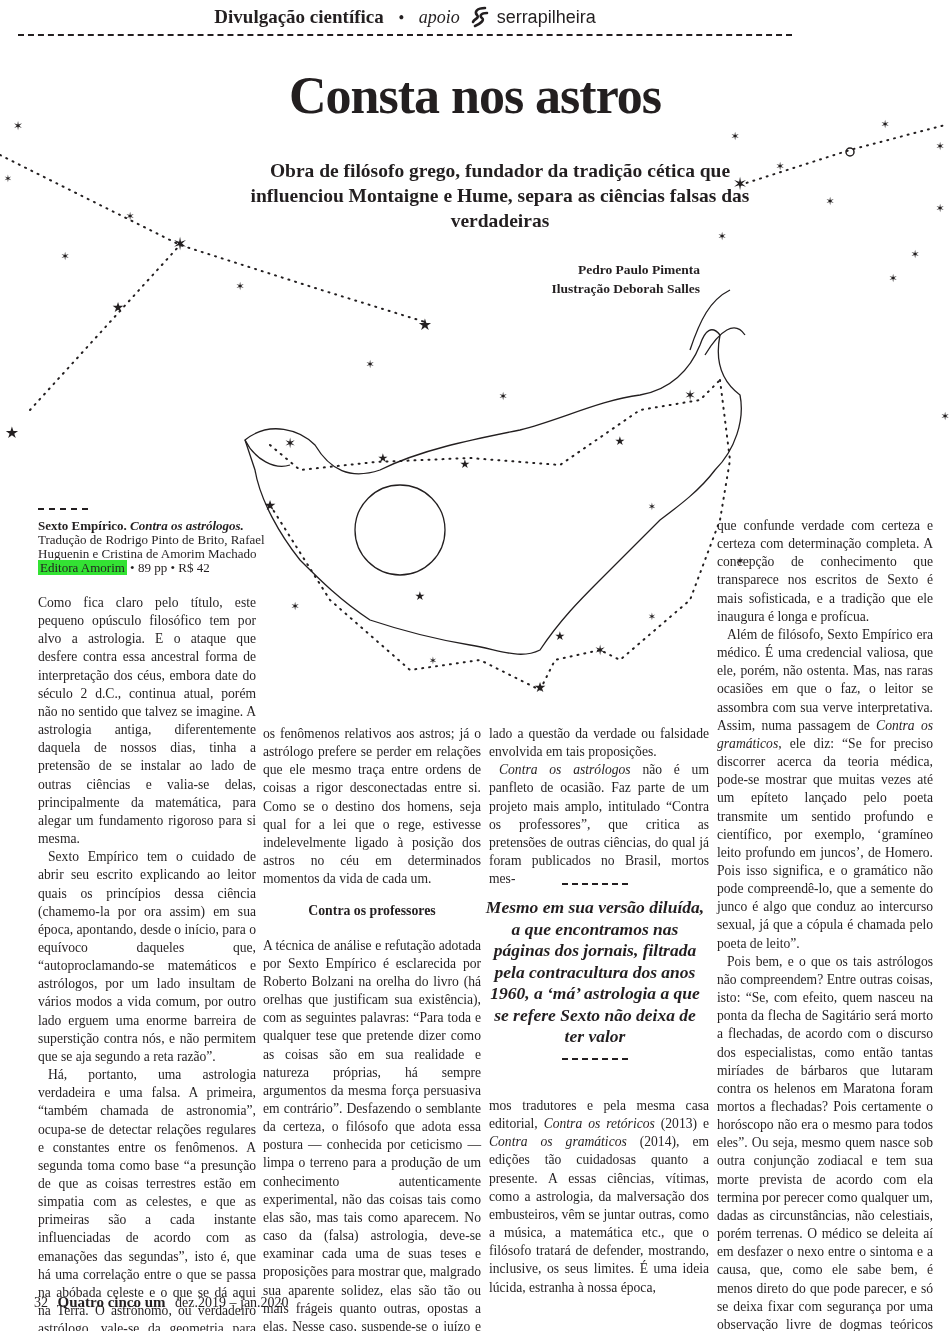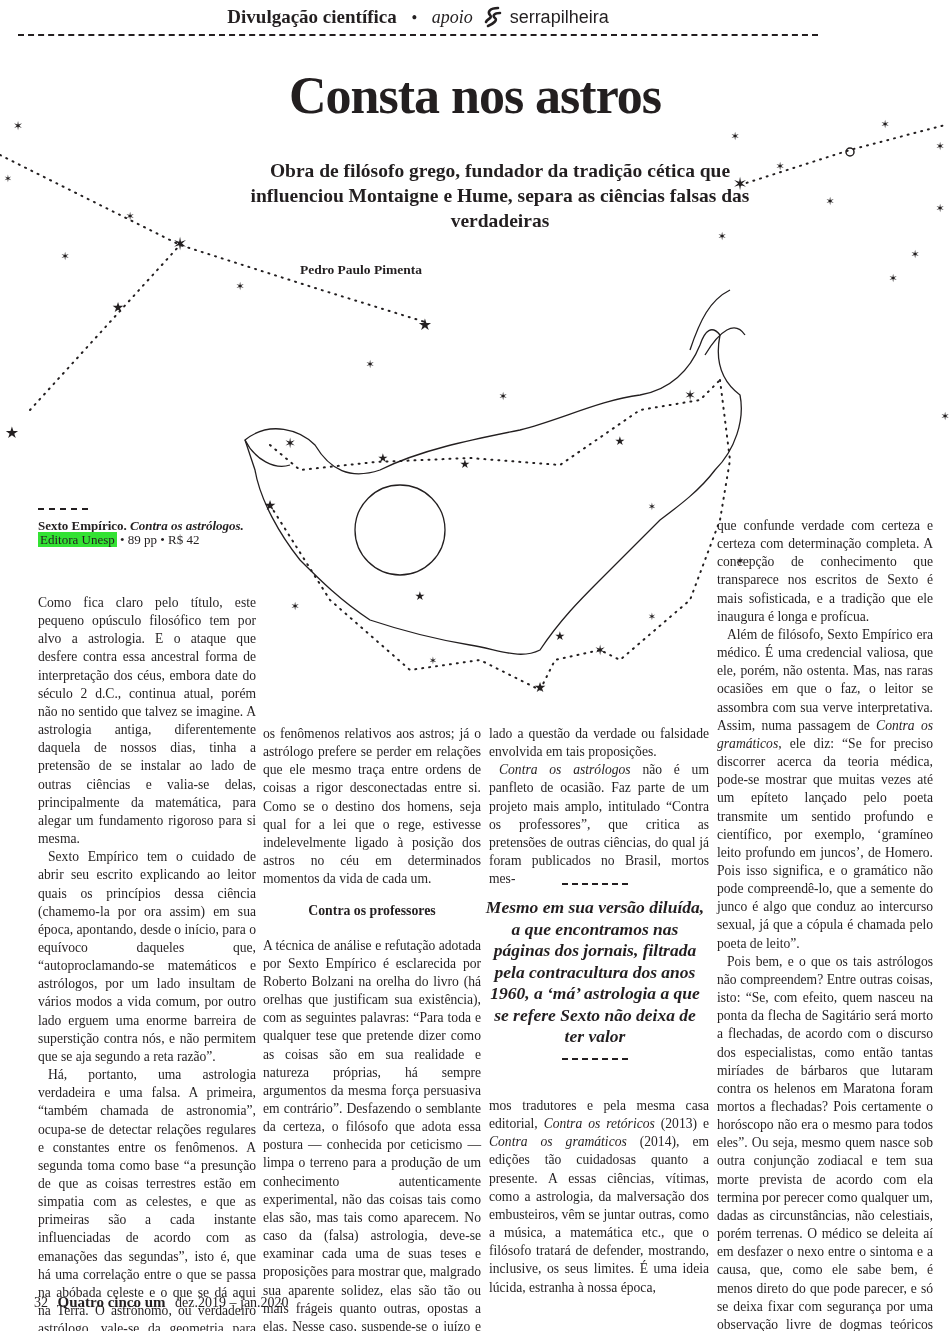--- a/index.html
+++ b/index.html
@@ -1,38 +1,38 @@
 <!DOCTYPE html>
 <html><head>
 <meta charset="utf-8">
 <style>
   html, body { margin: 0; padding: 0; background: #ffffff; }
   body { width: 950px; height: 1331px; position: relative; overflow: hidden;
          font-family: "DejaVu Serif", serif; color: #231f20; }
   .abs { position: absolute; }
 
   
-  #header { left: 0; top: 0; width: 810px; height: 40px; padding-left: 26px; }
+  #header { left: 0; top: 0; width: 810px; height: 40px; }
   #header-row { position: absolute; left: 0; right: 0; top: 6px; text-align: center;
                 font-size: 17px; white-space: nowrap; }
   #section-label { font-family: "Liberation Serif", serif; font-weight: bold; font-size: 19px; }
   .bullet { margin: 0 8px; font-size: 14px; }
   #apoio { font-family: "Liberation Serif", serif; font-style: italic; font-size: 18px; }
   #sponsor-logo { display: inline-block; width: 18px; height: 22px; vertical-align: -5px; margin: 0 2px 0 6px; }
   #sponsor-name { font-family: "Liberation Sans", sans-serif; font-size: 18px; }
   #header-rule { position: absolute; left: 18px; right: 18px; top: 34px; height: 0;
                  border-top: 2px dashed #231f20; }
 
   
   #title { left: 0; width: 950px; top: 66px; text-align: center;
            font-family: "Liberation Serif", serif; font-weight: bold; font-size: 52px;
            letter-spacing: -1px; line-height: 60px; }
   #subtitle { left: 250px; width: 500px; top: 158px; text-align: center;
               font-family: "Liberation Serif", serif; font-weight: bold; font-size: 19.5px; line-height: 25px; }
-  #byline { left: 300px; width: 400px; top: 260px; text-align: left;
+  #byline { left: 300px; width: 400px; top: 260px; text-align: right;
             font-family: "Liberation Serif", serif; font-weight: bold; font-size: 13.5px; line-height: 19px; }
 
   
   #sky { left: 0; top: 0; width: 950px; height: 700px; pointer-events: none; }
 
   
   #book-box { left: 38px; top: 508px; width: 250px; font-family: "Liberation Serif", serif; font-size: 13px; line-height: 14px; }
   .dashes-small { width: 50px; height: 0; border-top: 2px dashed #231f20; margin-bottom: 9px; }
   #book-title { font-weight: bold; }
   #book-title i { font-weight: bold; }
@@ -132,30 +132,32 @@
     </svg>
     <span id="sponsor-name">serrapilheira</span>
   </div>
   <div id="header-rule"></div>
 </div>
 
 <h1 id="title" class="abs" style="margin:0">Consta nos astros</h1>
 <div id="subtitle" class="abs">Obra de filósofo grego, fundador da tradição cética que influenciou Montaigne e Hume, separa as ciências falsas das verdadeiras</div>
 <div id="byline" class="abs">
   <div>Pedro Paulo Pimenta</div>
+  <div>Ilustração Deborah Salles</div>
 </div>
 
 <div id="book-box" class="abs">
   <div class="dashes-small"></div>
   <div id="book-title">
     <span>Sexto Empírico.</span>
     <i>Contra os astrólogos.</i>
   </div>
+  <div>Tradução de Rodrigo Pinto de Brito, Rafael Huguenin e Cristina de Amorim Machado</div>
   <div>
-    <span id="publisher">Editora Unesp</span>
+    <span id="publisher">Editora Amorim</span>
     <span>• 89 pp</span>
     <span>• R$ 42</span>
   </div>
 </div>
 
 <div id="col1" class="col">
   <p>Como fica claro pelo título, este pequeno opúsculo filosófico tem por alvo a astrologia. E o ataque que desfere contra essa ancestral forma de interpretação dos céus, embora date do século 2 d.C., continua atual, porém não no sentido que talvez se imagine. A astrologia antiga, diferentemente daquela de nossos dias, tinha a pretensão de se instalar ao lado de outras ciências e valia-se delas, principalmente da matemática, para alegar um fundamento rigoroso para si mesma.</p>
   <p class="ind">Sexto Empírico tem o cuidado de abrir seu escrito explicando ao leitor quais os princípios dessa ciência (chamemo-la por ora assim) em sua época, apontando, desde o início, para o equívoco daqueles que, “autoproclamando-se matemáticos e astrólogos, por um lado insultam de vários modos a vida comum, por outro lado erguem uma enorme barreira de superstição contra nós, e não permitem que se aja segundo a reta razão”.</p>
   <p class="ind">Há, portanto, uma astrologia verdadeira e uma falsa. A primeira, “também chamada de astronomia”, ocupa-se de detectar relações regulares e constantes entre os fenômenos. A segunda toma como base “a presunção de que as coisas terrestres estão em simpatia com as celestes, e que as primeiras são a cada instante influenciadas de acordo com as emanações das segundas”, isto é, que há uma correlação entre o que se passa na abóbada celeste e o que se dá aqui na Terra. O astrônomo, ou verdadeiro astrólogo, vale-se da geometria para mapear os céus e compreender</p>
 </div>

